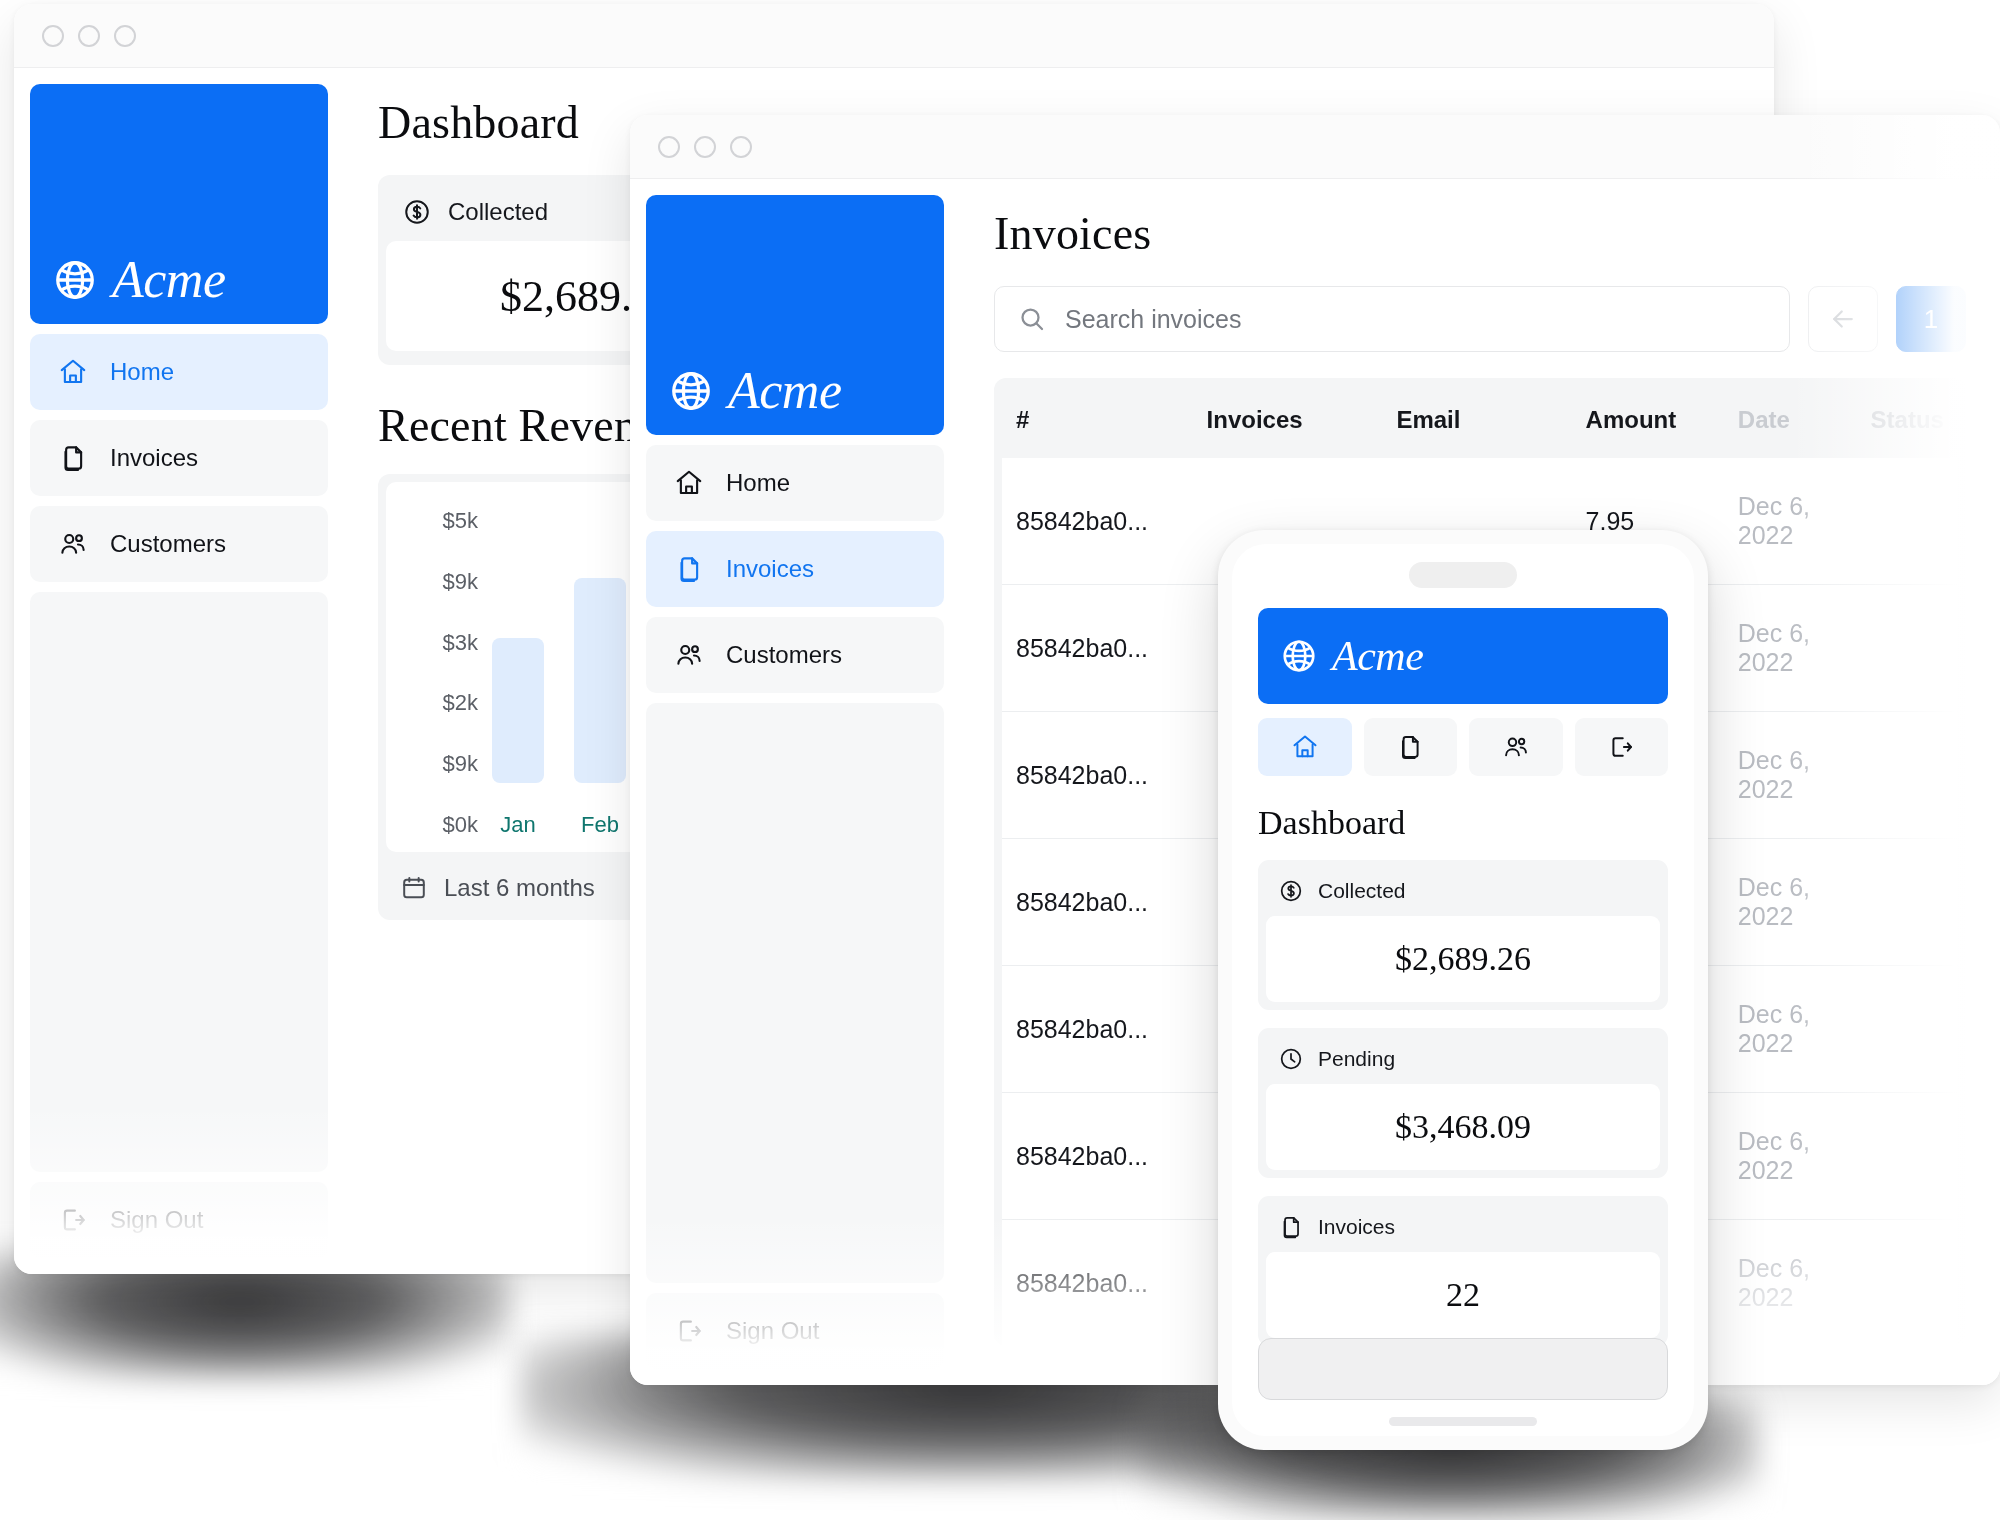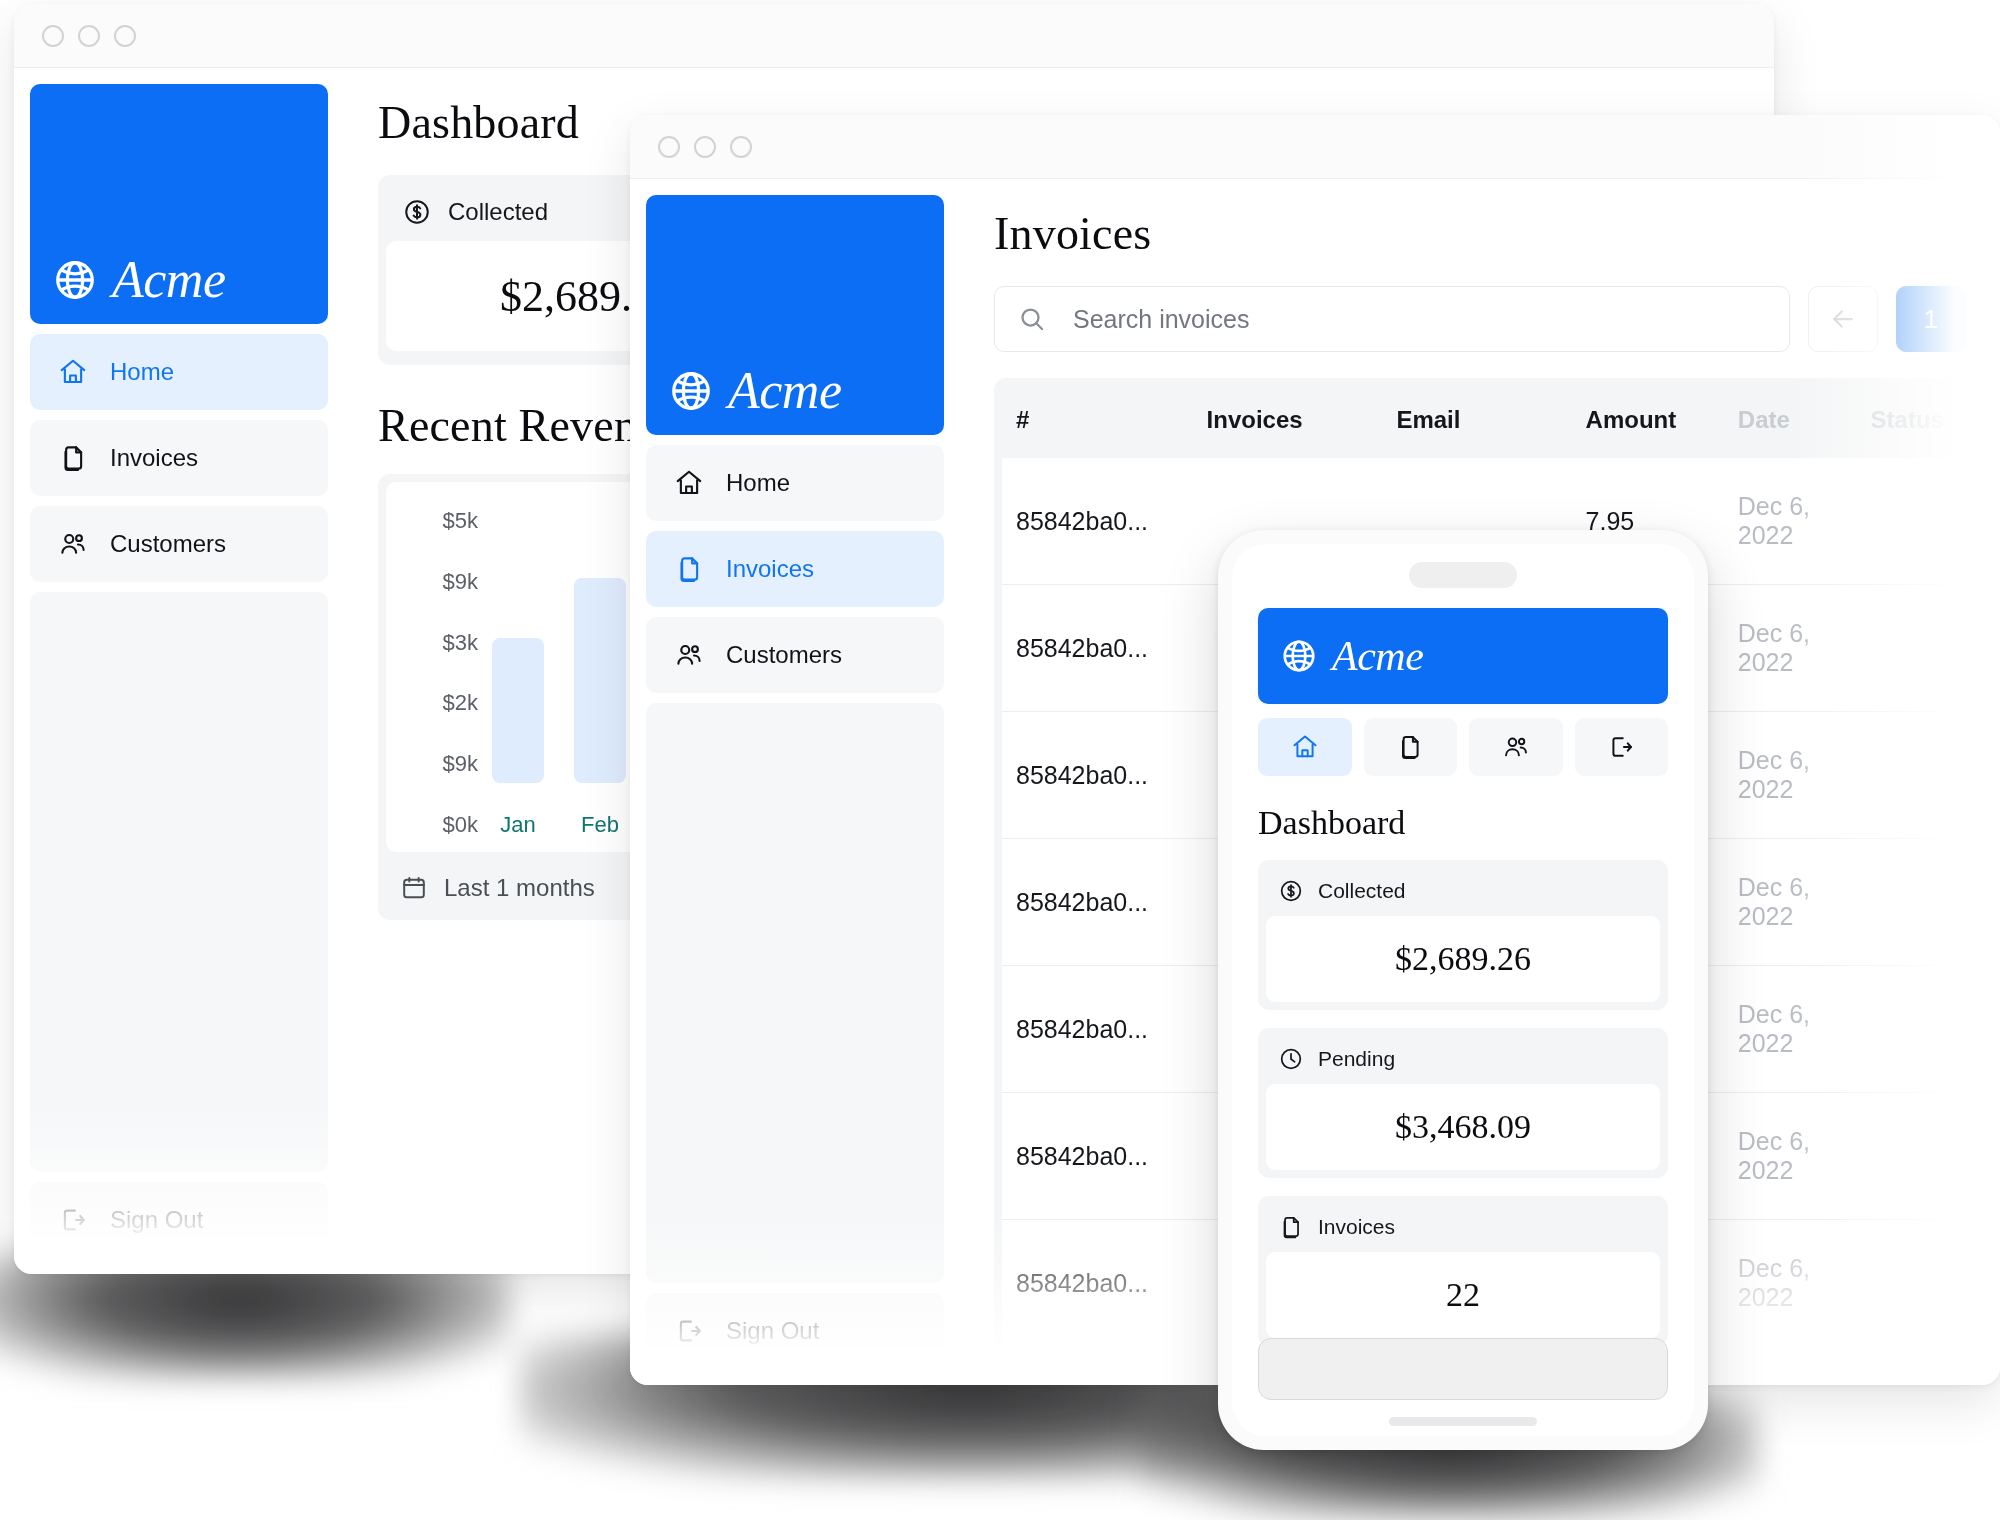--- a/index.html
+++ b/index.html
@@ -96,21 +96,21 @@
            font-size:22px; color:#5b5f66; padding-right:14px; text-align:right; width:86px; }
   .bars { display:flex; align-items:flex-end; gap: 30px; height: 330px; flex: 1 1 auto; }
   .barcol { display:flex; flex-direction:column; justify-content:flex-end; align-items:center; height:100%; }
   .bar { width: 52px; background:#dfecfd; border-radius:8px; }
   .xlab { font-size: 22px; color:#0f766e; margin-top: 29px; }
   .chart-foot { display:flex; align-items:center; gap:16px; padding: 22px 14px 10px; font-size:24px; color:#4a4e55; }
 
   
   .search {
     margin-top: 26px; height: 66px; border:1px solid #e7e8ea; border-radius: 10px;
-    display:flex; align-items:center; gap:26px; padding-left: 22px; color:#73777e; font-size:25px;
+    display:flex; align-items:center; gap:18px; padding-left: 22px; color:#73777e; font-size:25px;
     background:#fff;
   }
   .toprow { display:flex; align-items:flex-end; gap: 18px; }
   .pagebtn { width:70px; height:66px; border:1px solid #edeef0; border-radius:10px;
              display:flex; align-items:center; justify-content:center; }
   .pagebtn.cur { background:#2b84f4; color:#fff; border-color:#2b84f4; font-size:26px; }
 
   .table-wrap { background:#f4f5f6; border-radius:12px; margin-top: 26px; padding: 8px 8px 0; }
   table { width: 100%; border-collapse: collapse; }
   thead th { font-size: 24px; color:#15171c; font-weight: 700; text-align:left; padding: 20px 14px 24px; }
@@ -260,21 +260,21 @@
                   <div class="xlab">Feb</div>
                 </div>
               </div>
             </div>
           </div>
           <div class="chart-foot">
             <svg width="28" height="28" viewBox="0 0 24 24" fill="none" stroke="#4a4e55" stroke-width="1.7" stroke-linecap="round">
               <rect x="3.6" y="5" width="16.8" height="15" rx="2.2"></rect>
                 <path d="M3.6 9.4h16.8M8 3.4v3M16 3.4v3"></path>
             </svg>
-            <span>Last 1 months</span>
+            <span>Last 6 months</span>
           </div>
         </div>
       </div>
     </div>
     <div class="fade-b"></div>
   </div>
 
   <div class="window" style="left:630px; top:115px; width:1370px; height:1270px;">
     <div class="titlebar">
       <span class="dot"></span>

